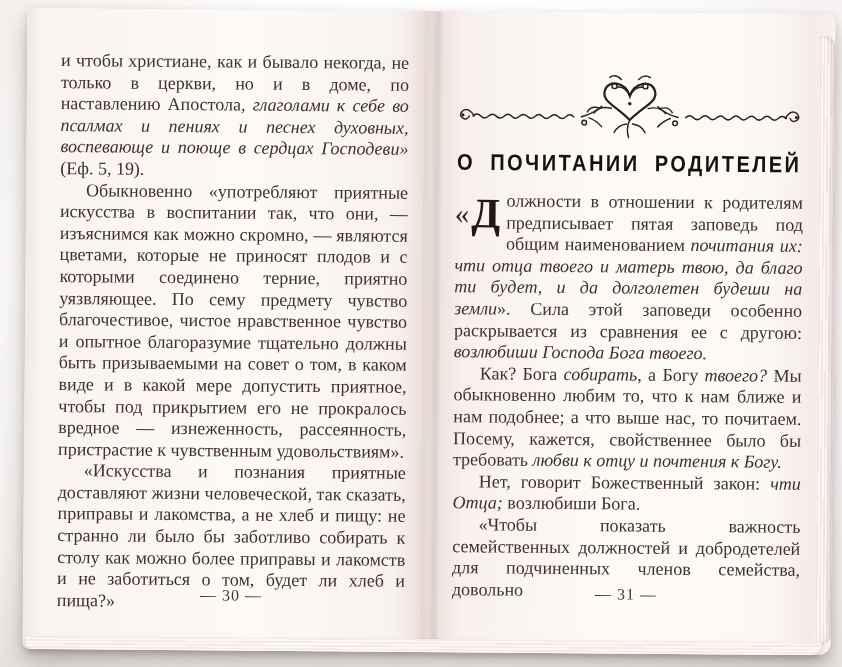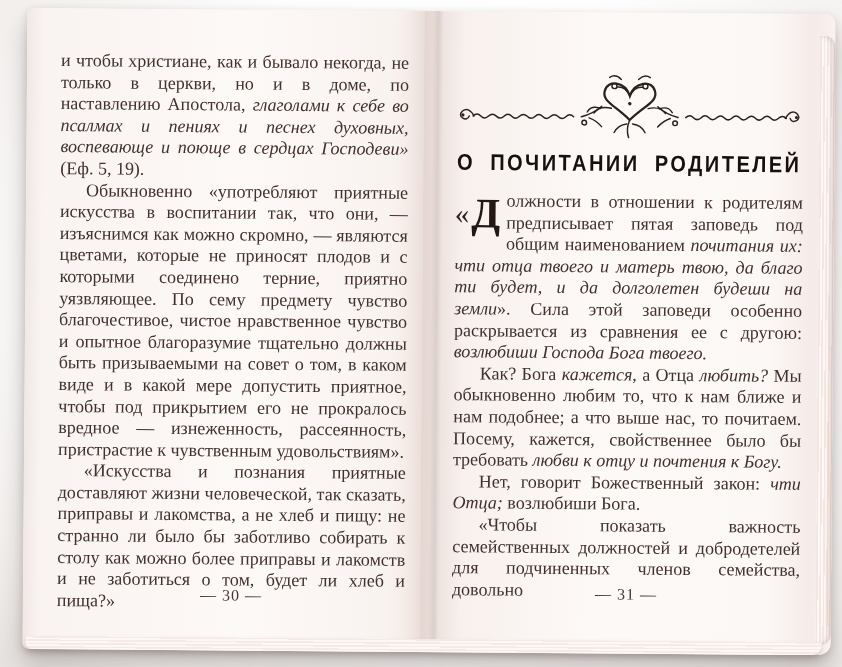--- a/index.html
+++ b/index.html
@@ -138,21 +138,21 @@
 
           <h1 class="chapter-title">О ПОЧИТАНИИ РОДИТЕЛЕЙ</h1>
 
           <div class="text right-body">
             <p class="para">
               <span class="dropcap-wrap">
                   <span class="open-quote">«</span>
                   <span class="dropcap">Д</span>
                 </span><span>олжности в отношении к родителям предписывает пятая заповедь под общим наименованием </span><i>почитания их: чти отца твоего и матерь твою, да благо ти будет, и да долголетен будеши на земли</i><span>». Сила этой заповеди особенно раскрывается из сравнения ее с другою: </span><i>возлюбиши Господа Бога твоего.</i>
             </p>
-            <p class="para indent"><span>Как? Бога </span><i>кажется</i><span>, а Отца </span><i>любить?</i><span> Мы обыкновенно любим то, что к нам ближе и нам подобнее; а что выше нас, то почитаем. Посему, кажется, свойственнее было бы требовать </span><i>любви к отцу и почтения к Богу.</i></p>
+            <p class="para indent"><span>Как? Бога </span><i>собирать</i><span>, а Богу </span><i>твоего?</i><span> Мы обыкновенно любим то, что к нам ближе и нам подобнее; а что выше нас, то почитаем. Посему, кажется, свойственнее было бы требовать </span><i>любви к отцу и почтения к Богу.</i></p>
             <p class="para indent"><span>Нет, говорит Божественный закон: </span><i>чти Отца;</i><span> возлюбиши Бога.</span></p>
             <p class="para indent">«Чтобы показать важность семейственных должностей и добродетелей для подчиненных членов семейства, довольно</p>
           </div>
         </div>
         <div class="pagenum right-num">— 31 —</div>
       </div>
 
     </div>
 
     <div class="gutter"></div>

